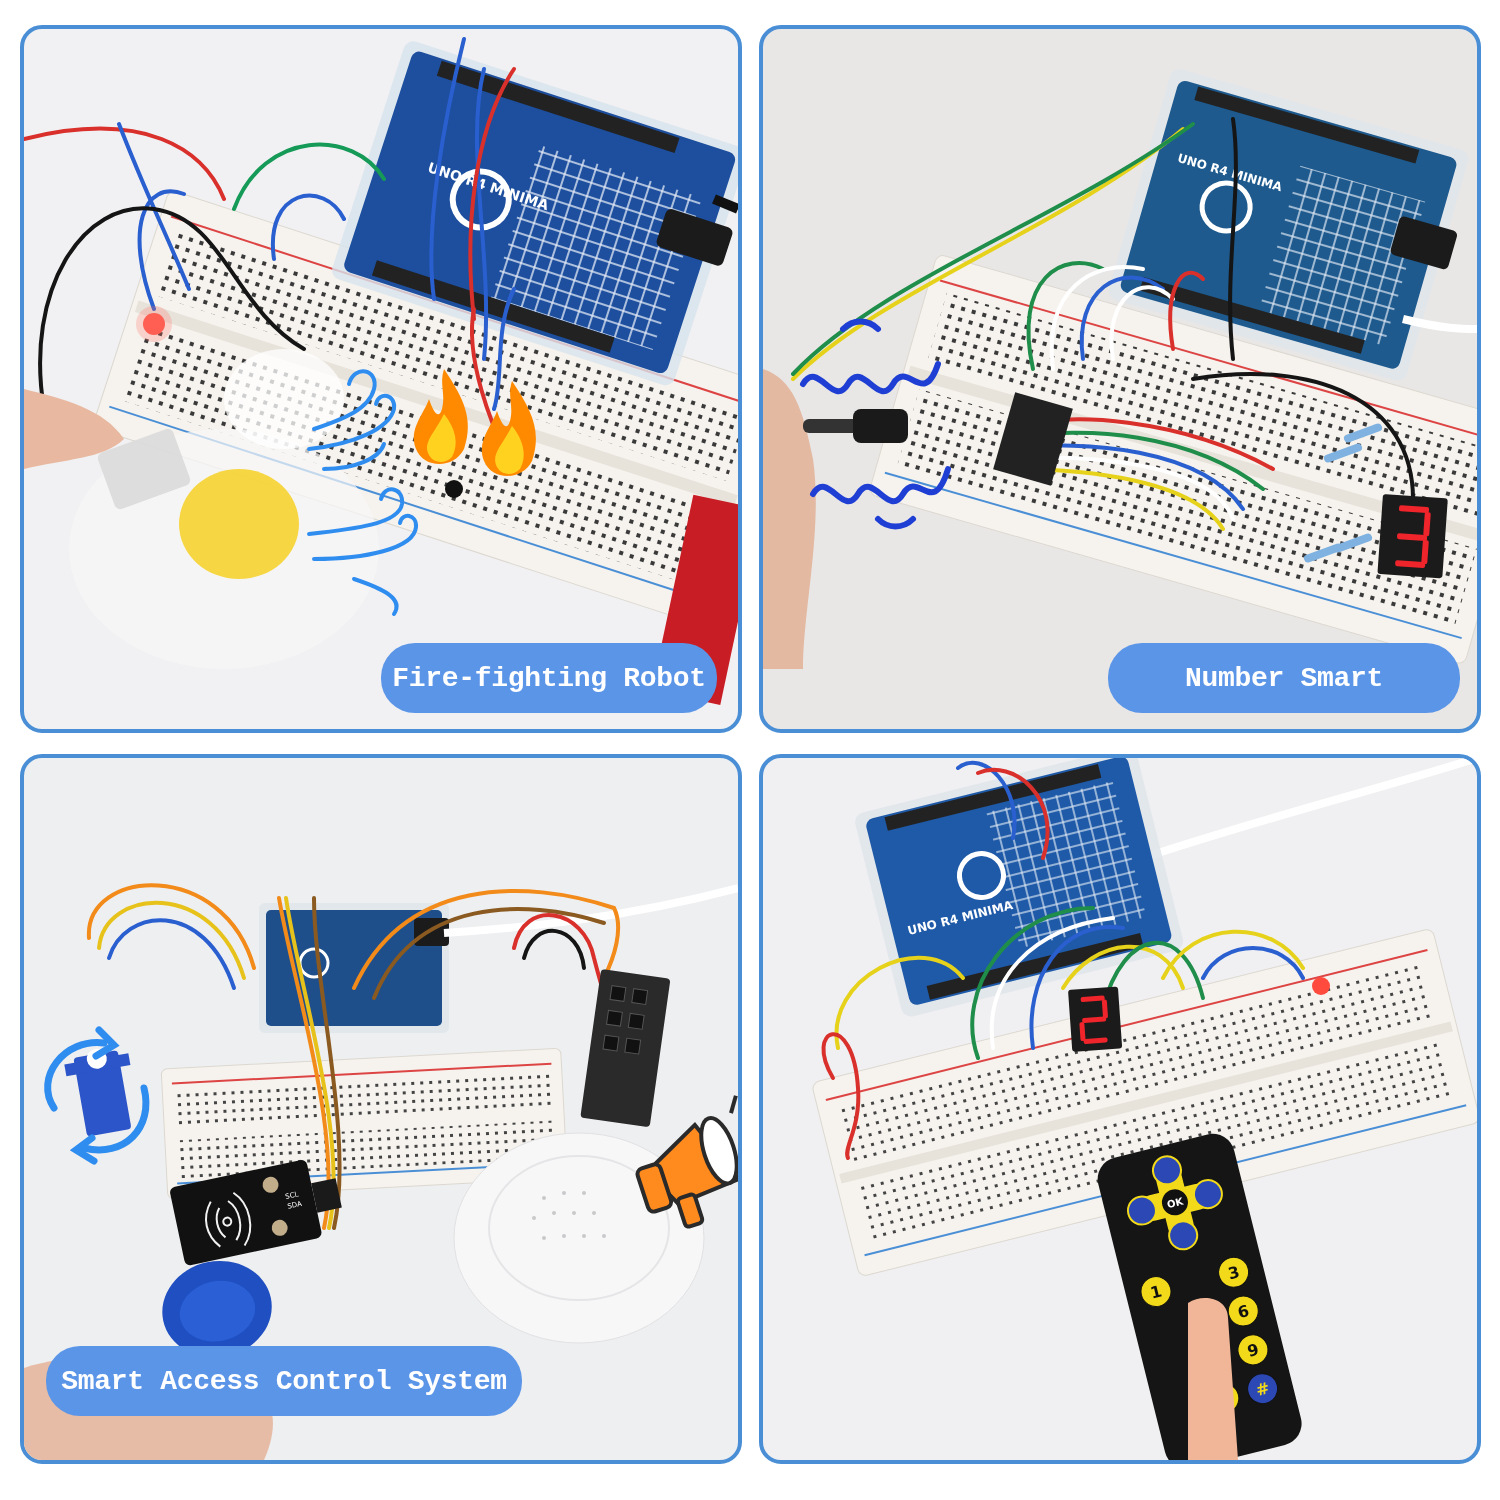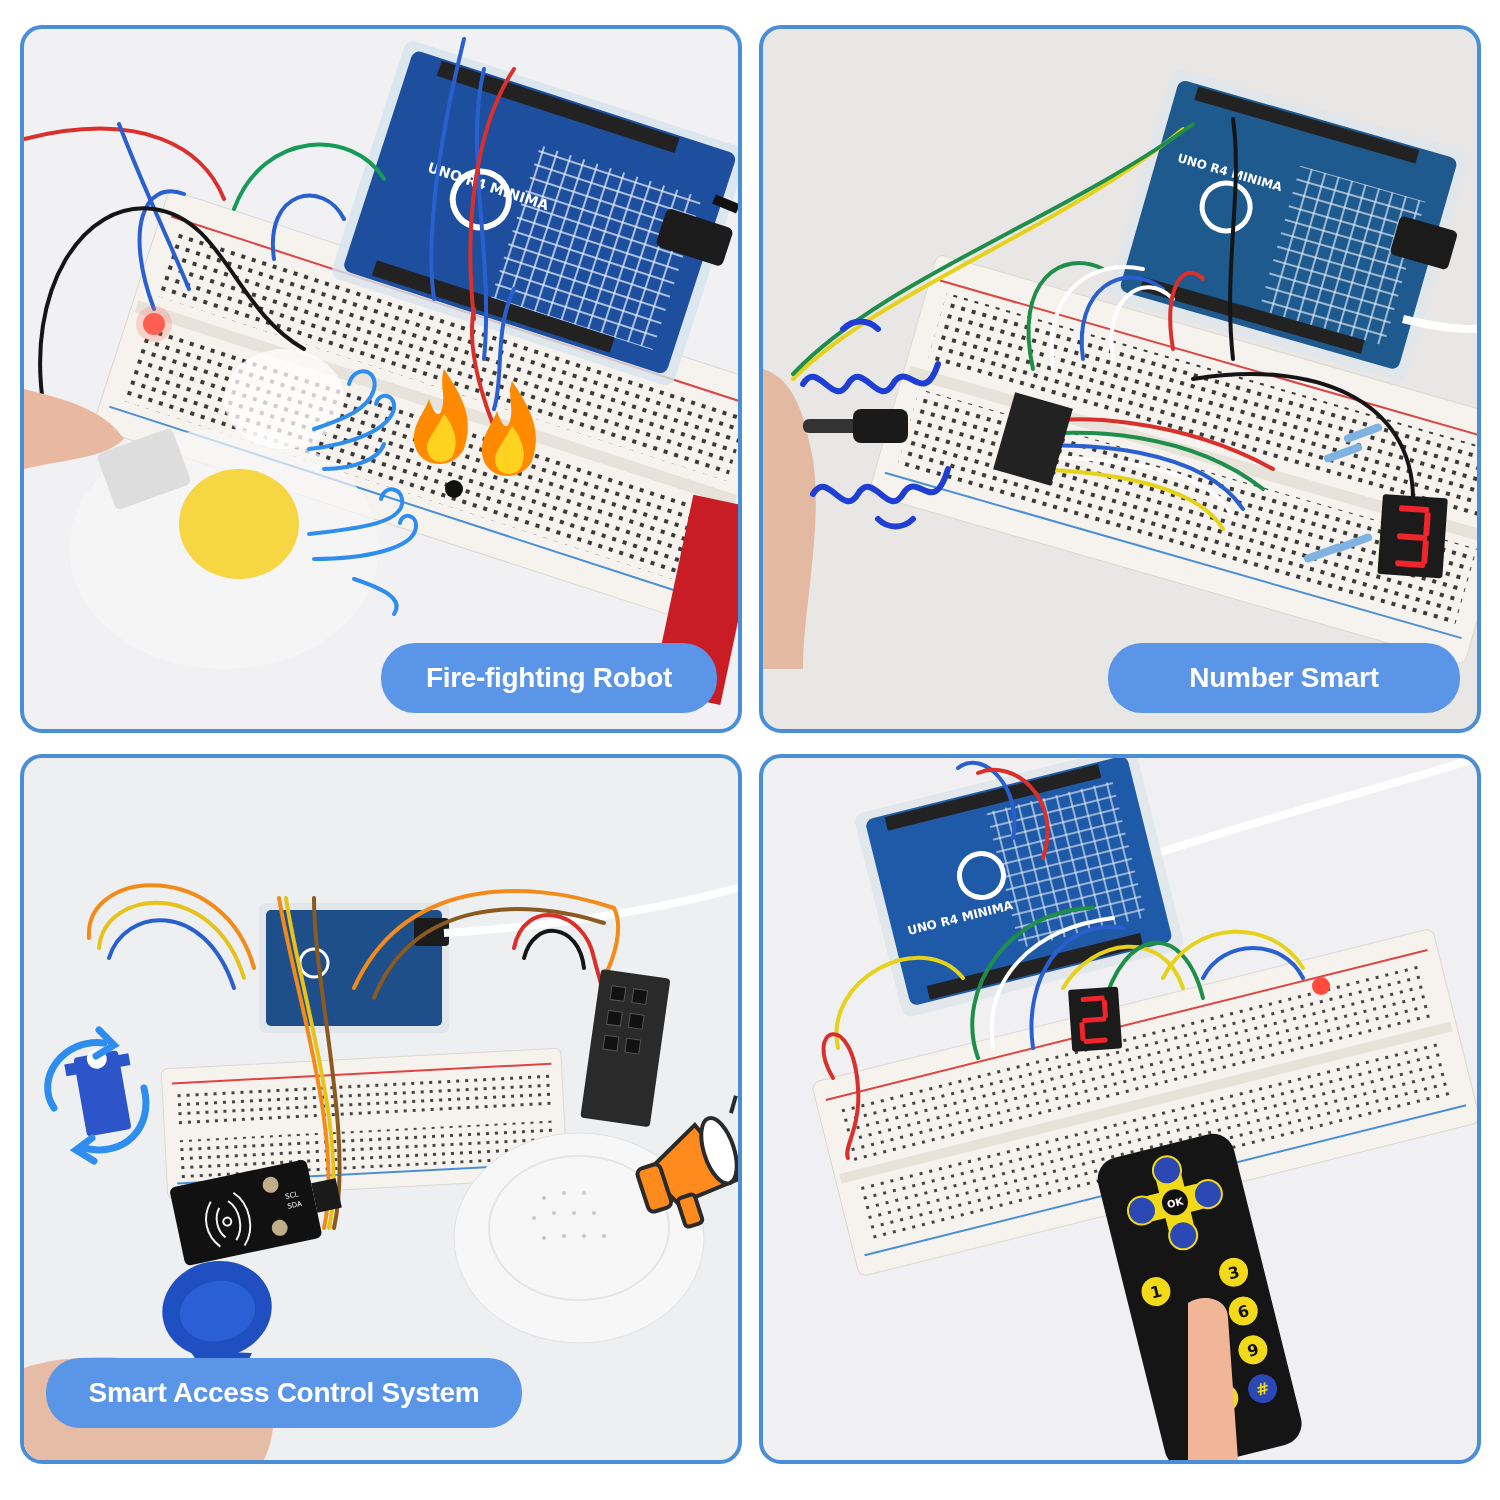--- a/index.html
+++ b/index.html
@@ -10,26 +10,26 @@
     background:#f3f3f4;
   }
   #p1 { left:20px; top:25px; width:722px; height:708px; background:#f1f1f3; }
   #p2 { left:759px; top:25px; width:722px; height:708px; background:#e9e7e6; }
   #p3 { left:20px; top:754px; width:722px; height:710px; background:#eeeff1; }
   #p4 { left:759px; top:754px; width:722px; height:710px; background:#f0f0f2; }
   .scene { position:absolute; left:0; top:0; width:100%; height:100%; }
   .label {
     position:absolute; background:#5b95e8; color:#ffffff;
     border-radius:34px; height:70px; display:flex; align-items:center; justify-content:center;
-    font-family:Liberation Sans, sans-serif; font-weight:bold; font-size:28px; letter-spacing:-0.3px;
+    font-family:Liberation Mono, monospace; font-weight:bold; font-size:28px; letter-spacing:-0.3px;
     white-space:nowrap;
   }
   #p1 .label { left:357px; top:614px; width:336px; }
   #p2 .label { left:345px; top:614px; width:352px; }
-  #p3 .label { left:22px; top:600px; width:476px; }
+  #p3 .label { left:22px; top:588px; width:476px; }
   #p4 .label { left:20px; top:614px; width:342px; }
 </style>
 </head>
 <body>
 
 <div class="panel" id="p1">
   <svg class="scene" viewBox="0 0 714 700">
 
     <g transform="rotate(18 400 380)">
       <rect x="90" y="250" width="640" height="250" rx="8" fill="#f6f3ee" stroke="#dcd8d0"></rect>

